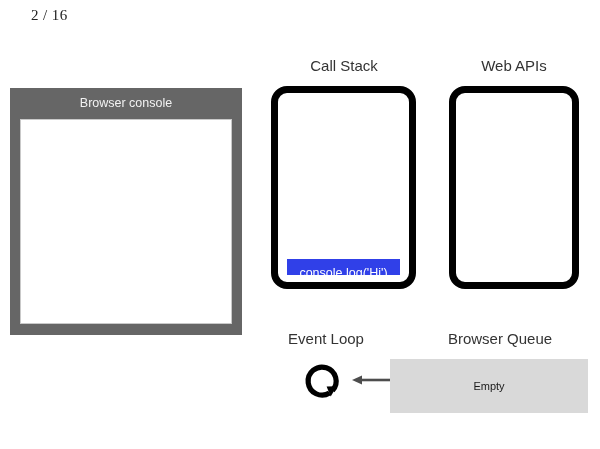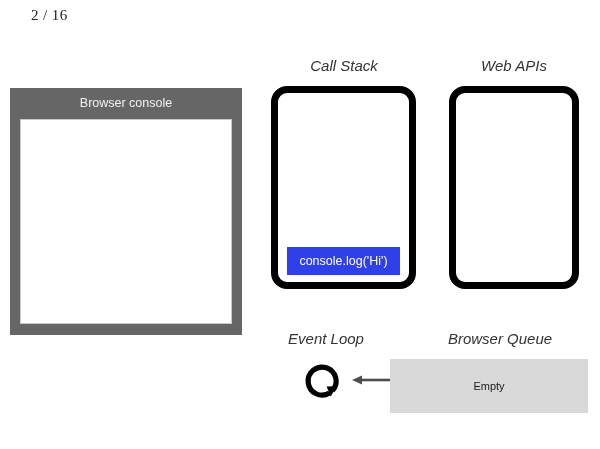--- a/index.html
+++ b/index.html
@@ -62,21 +62,20 @@
     overflow: hidden;
   }
 
   
   .panel-title {
     position: absolute;
     font-size: 15px;
     color: #333333;
     text-align: center;
     white-space: nowrap;
-    font-style: italic;
   }
   #call-stack-title  { left: 272px; top: 57px; width: 144px; }
   #web-apis-title    { left: 450px; top: 57px; width: 128px; }
   #event-loop-title  { left: 276px; top: 330px; width: 100px; }
   #callback-queue-title { left: 420px; top: 330px; width: 160px; }
 
   
   .rounded-panel {
     position: absolute;
     background: #ffffff;
@@ -101,21 +100,21 @@
   #call-stack-frames {
     position: absolute;
     left: 9px;
     right: 9px;
     bottom: 7px;
     display: flex;
     flex-direction: column-reverse;
     gap: 4px;
   }
   .stack-frame {
-    height: 28px;
+    height: 16px;
     line-height: 28px;
     text-align: center;
     color: #ffffff;
     font-size: 12.5px;
     white-space: nowrap;
     overflow: hidden;
   }
 
   #web-apis-items {
     position: absolute;

